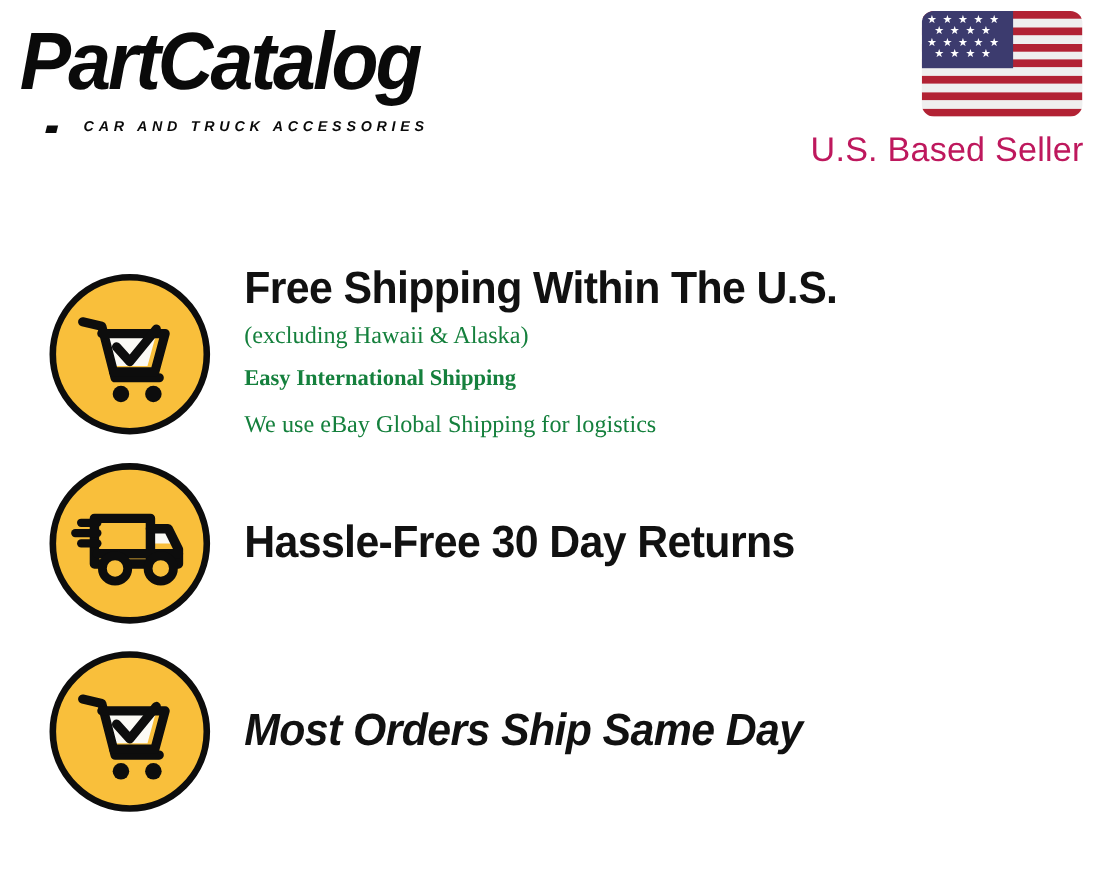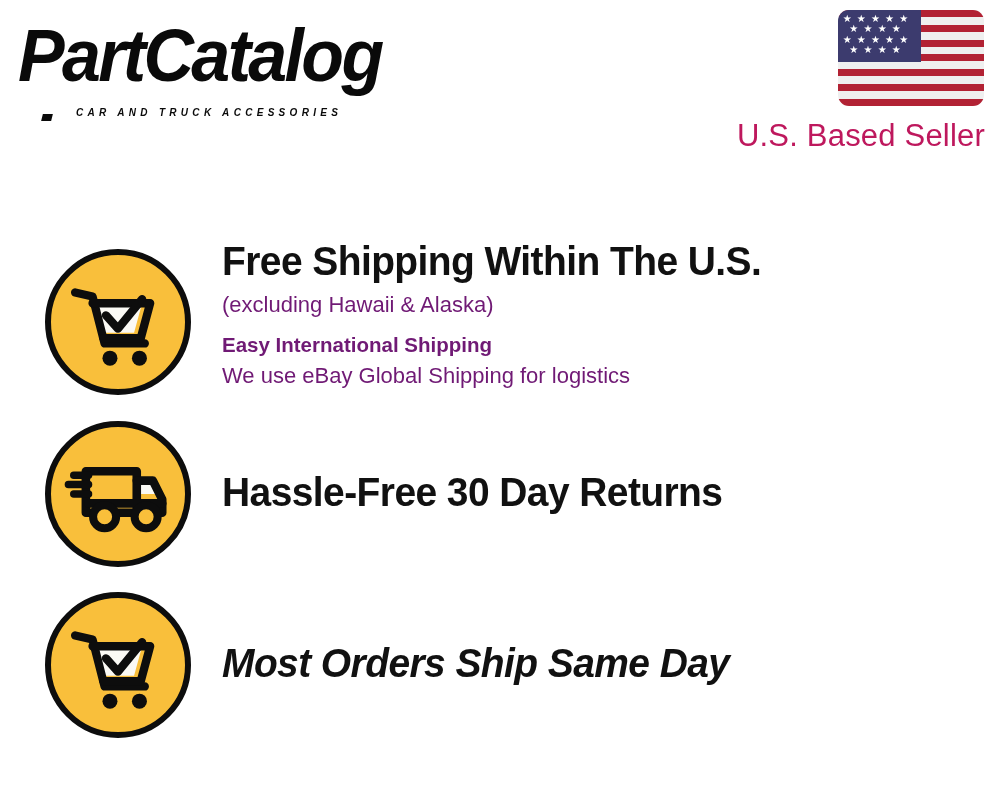--- a/index.html
+++ b/index.html
@@ -39,21 +39,21 @@
     transform-origin: left top;
     white-space: nowrap;
   }
   #brand-tagline {
     position: absolute;
     left: 58px;
     top: 89px;
     font-family: "Liberation Sans", sans-serif;
     font-weight: 700;
     font-style: italic;
-    font-size: 10px;
+    font-size: 13px;
     letter-spacing: 4.3px;
     color: #0a0a0a;
     white-space: nowrap;
   }
   #logo-underline {
     position: absolute;
     left: 24px;
     top: 96px;
     width: 10px;
     height: 7px;
@@ -138,40 +138,40 @@
     font-weight: 700;
     font-size: 41px;
     line-height: 1.04;
     letter-spacing: -0.6px;
     color: #111111;
     transform: scaleX(0.95);
     transform-origin: left center;
     white-space: nowrap;
   }
   .feature-subline {
-    font-family: Liberation Sans, sans-serif;
+    font-family: Liberation Serif, serif;
     font-weight: 400;
     font-size: 22px;
     line-height: 1.25;
-    color: #701a75;
+    color: #15803d;
     white-space: nowrap;
   }
   .feature-subline.is-bold {
     font-weight: 700;
     font-size: 20.5px;
   }
 
   
   #row-free-shipping { top: 240px; }
   #row-free-shipping .feature-icon-badge { top: 9px; }
   #row-free-shipping .feature-text-block { top: 0; }
   #row-free-shipping .feature-heading { margin-top: 0; }
   #row-free-shipping .sub-excluding { margin-top: 8px; }
   #row-free-shipping .sub-intl-title { margin-top: 14px; }
-  #row-free-shipping .sub-intl-desc { margin-top: 4px; }
+  #row-free-shipping .sub-intl-desc { margin-top: 14px; }
 
   #row-returns { top: 421px; }
   #row-returns .feature-icon-badge { top: 0; }
   #row-returns .feature-text-block { top: 50px; }
 
   #row-same-day { top: 592px; }
   #row-same-day .feature-icon-badge { top: 0; }
   #row-same-day .feature-text-block { top: 50px; font-style: italic; }
 </style>
 </head>

